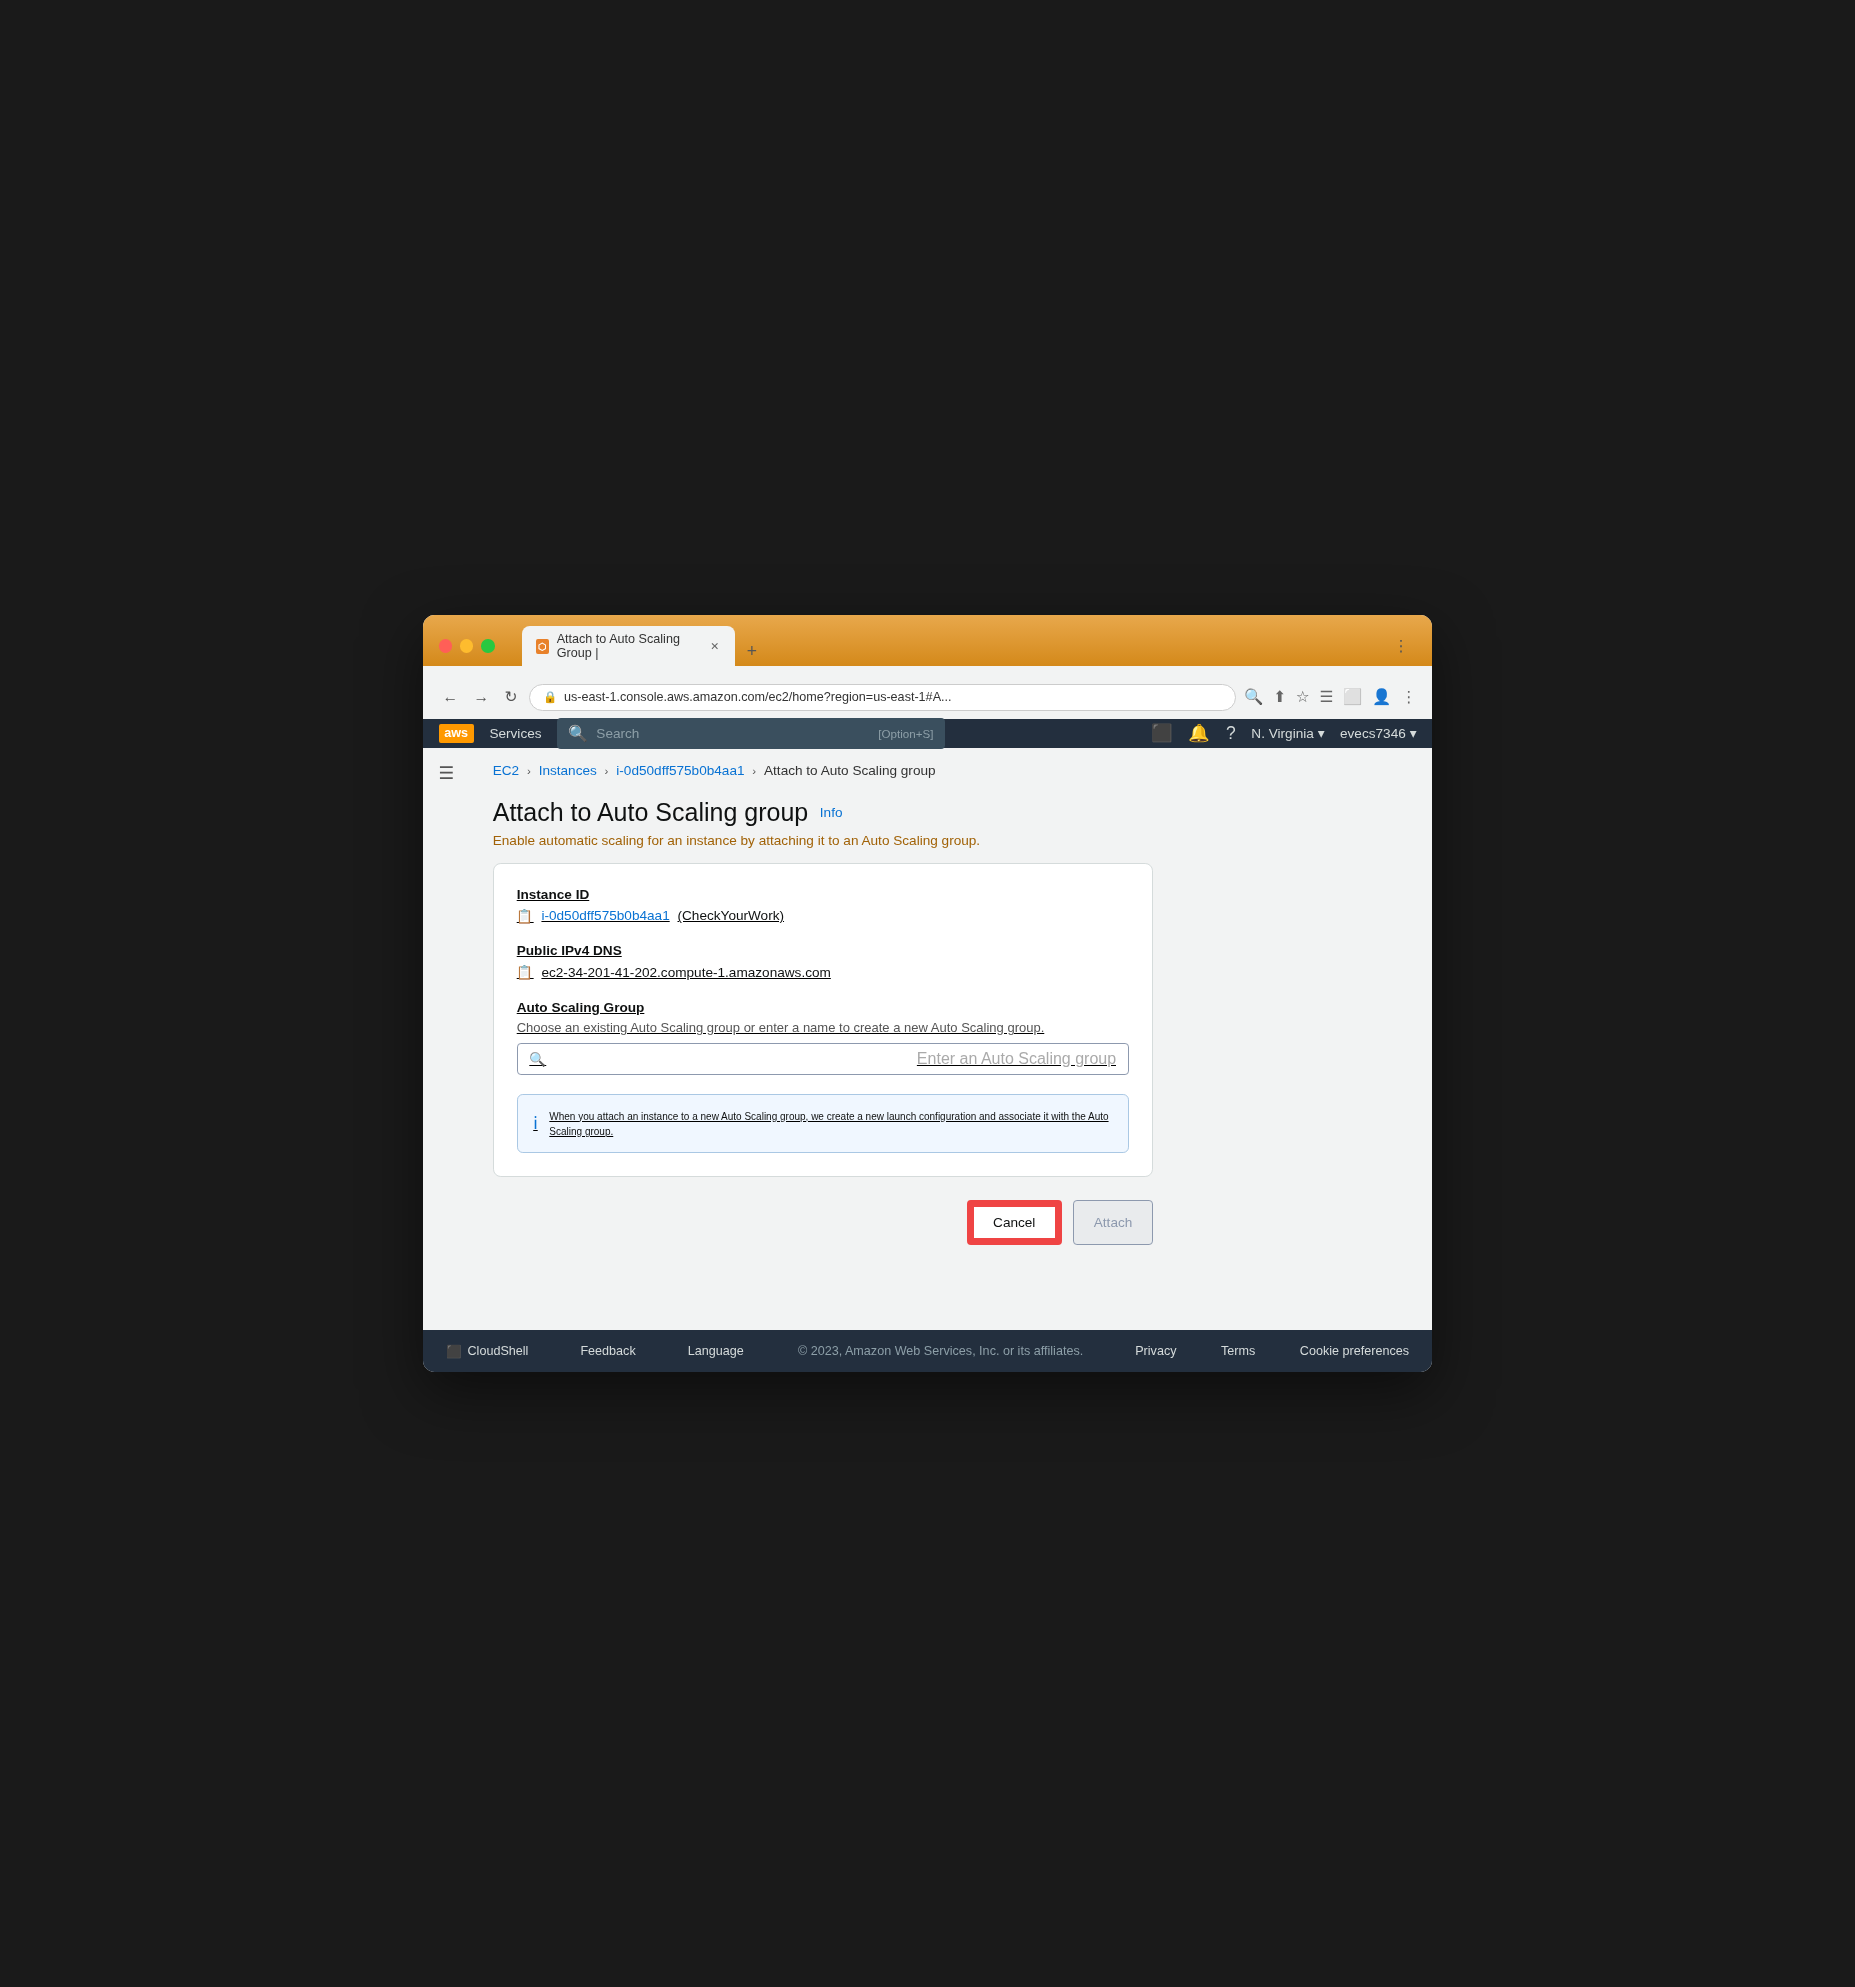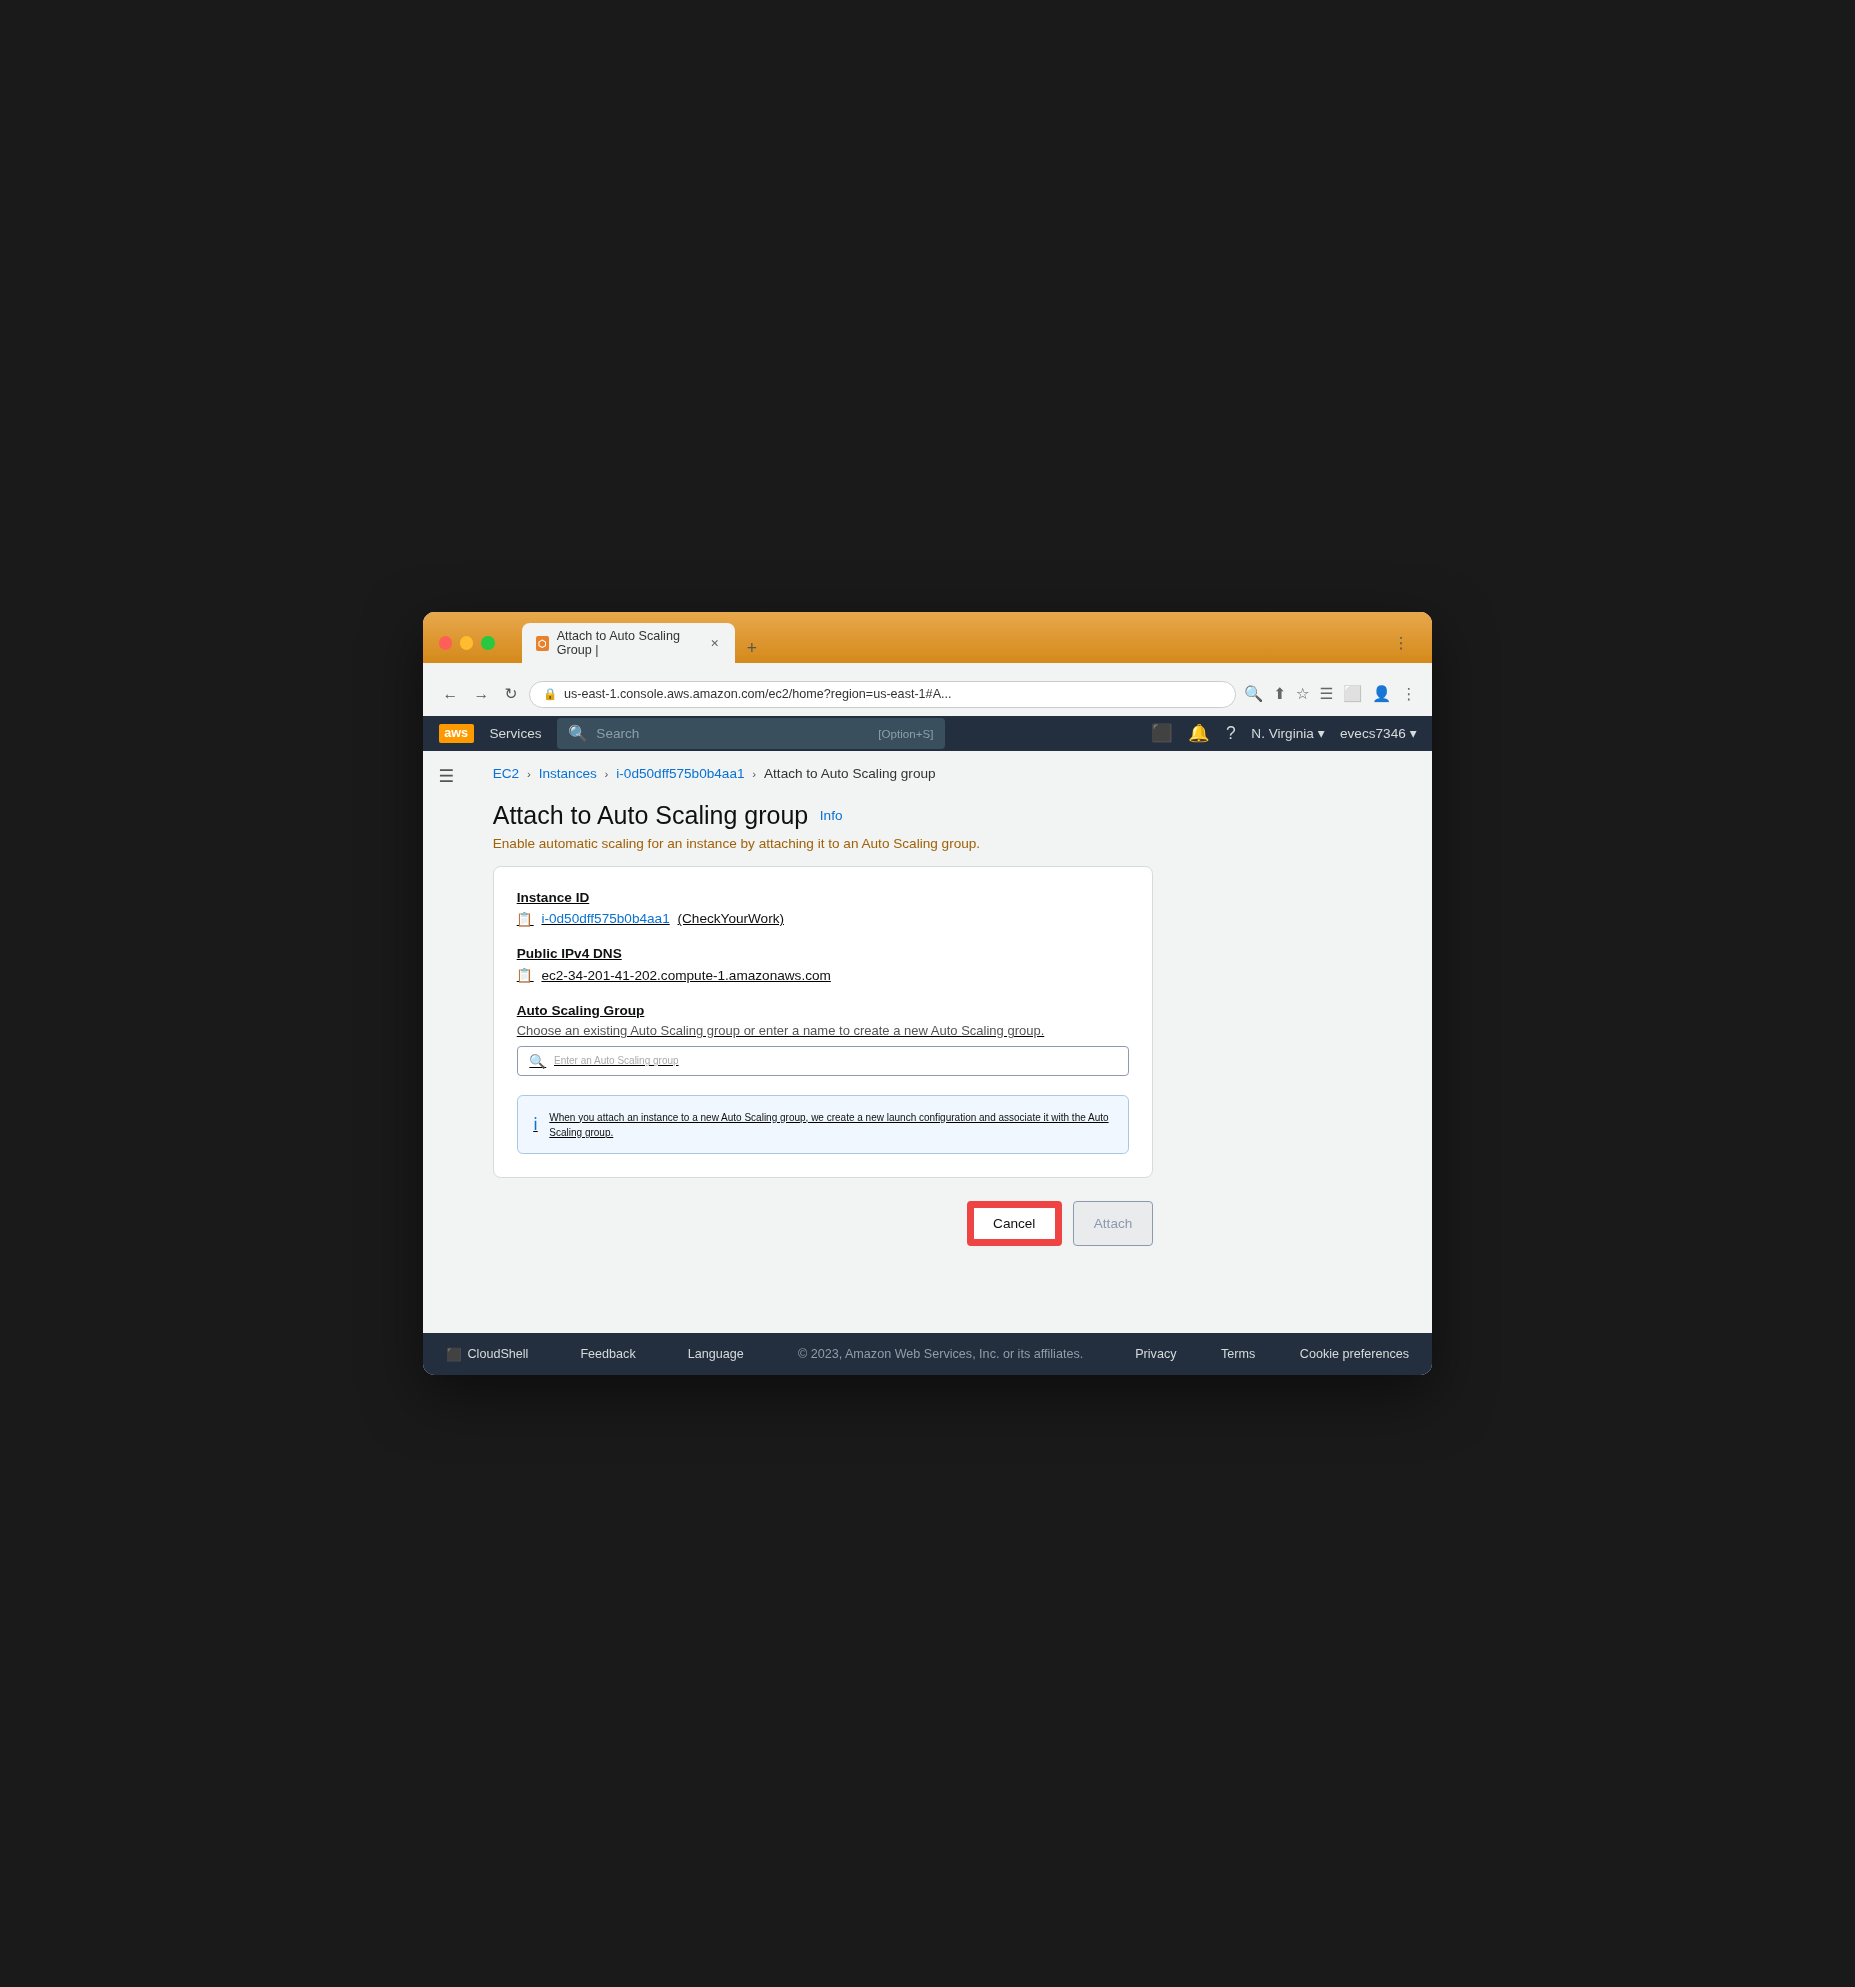--- a/index.html
+++ b/index.html
@@ -155,21 +155,21 @@
       color: #666;
       cursor: pointer;
     }
 
     
     .aws-nav {
       background: #232f3e;
       display: flex;
       align-items: center;
       padding: 0 15.5px;
-      height: 35px;
+      height: 29px;
       gap: 15.5px;
     }
 
     .aws-logo {
       display: flex;
       align-items: center;
       gap: 3.9px;
     }
 
     .aws-logo-box {
@@ -371,23 +371,24 @@
       display: flex;
       align-items: center;
       padding: 5.8px 11.6px;
       gap: 7.8px;
       background: white;
     }
 
     .search-input-wrap input {
       border: none;
       outline: none;
-      font-size: 10px;
+      font-size: 16px;
       color: #ec4899;
       flex: 1;
+      text-align: right;
     }
 
     .search-input-wrap input::placeholder { color: #aaa; }
 
     .search-input-icon { color: #555; font-size: 13.6px; }
 
     
     .info-box {
       border: 1px solid #aac8e4;
       background: #f0f7ff;

